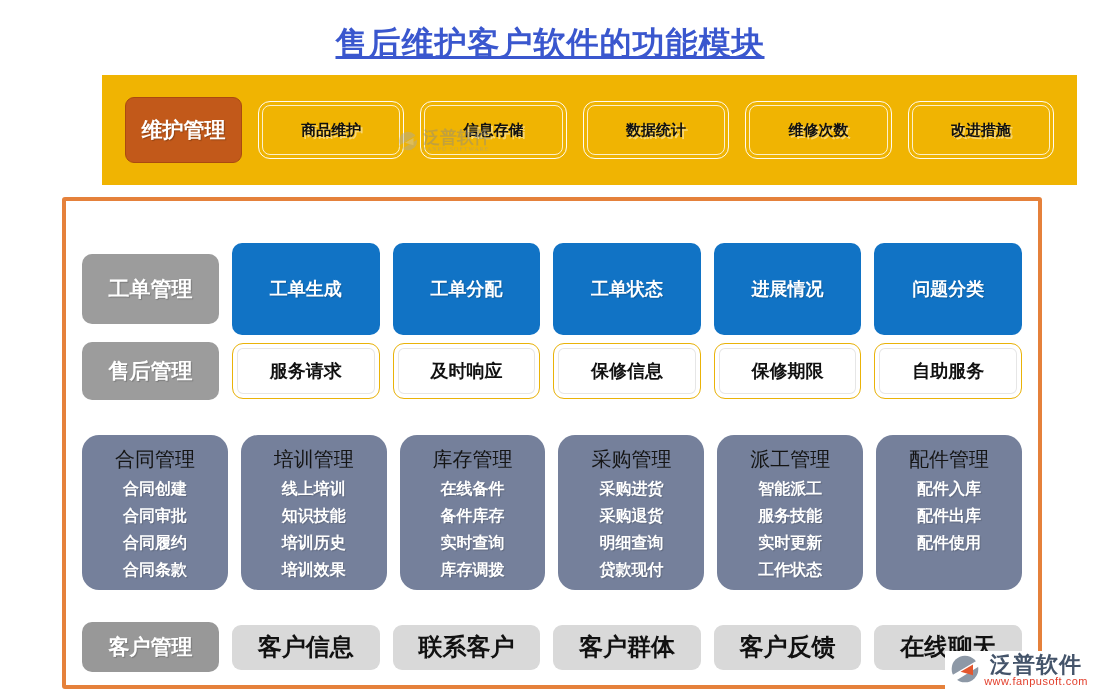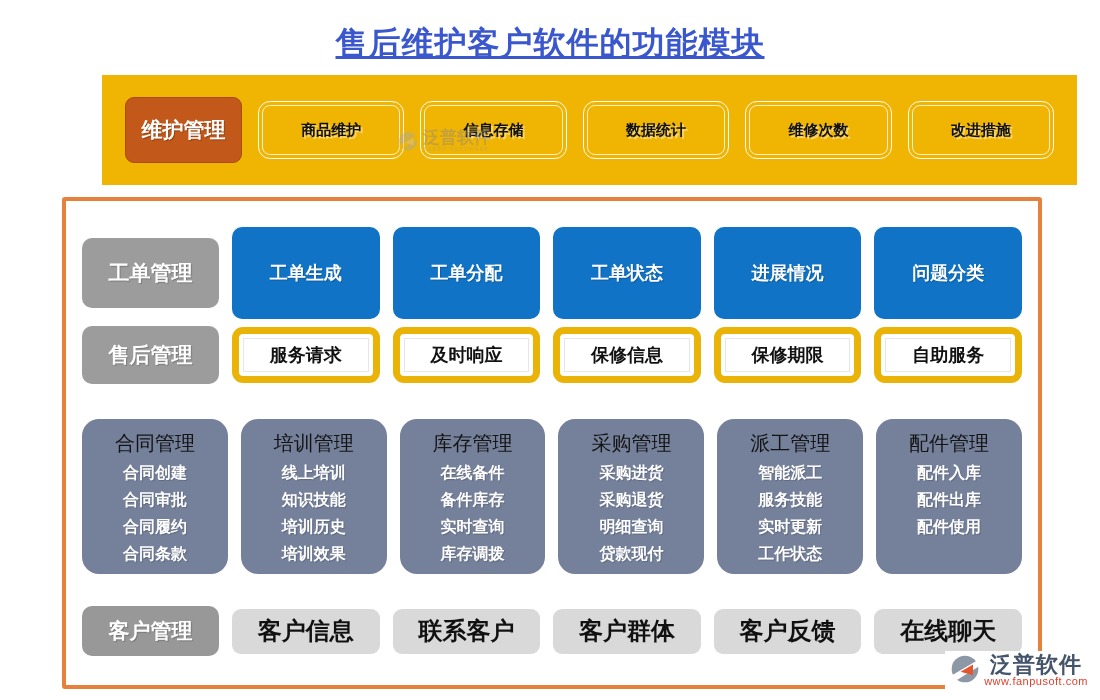--- a/index.html
+++ b/index.html
@@ -40,21 +40,21 @@
     opacity:.45; pointer-events:none;
   }
   .banner-watermark .wm-text { display:flex; flex-direction:column; line-height:1; }
   .banner-watermark .wm-name { font-size:17px; font-weight:bold; color:#8a8a86; }
   .banner-watermark .wm-sub { font-size:6px; color:#9a9a96; letter-spacing:1px; }
 
   
   .main-box {
     position:absolute; left:62px; top:197px; width:980px; height:492px;
     border:4px solid #e5813b; border-radius:3px; background:#fff;
-    padding:26px 16px 0 16px;
+    padding:42px 16px 0 16px;
     display:flex; flex-direction:column;
   }
   .grid-row {
     display:grid; grid-template-columns:137px repeat(5,1fr); column-gap:13px;
     align-items:center;
   }
   .row-label {
     background:#9c9c9c; border-radius:10px; color:#fff;
     font-size:21px; font-weight:bold;
     display:flex; align-items:center; justify-content:center;
@@ -64,21 +64,21 @@
   .row-blue .row-label { height:70px; }
   .btn-blue {
     height:92px; background:#1173c5; border-radius:10px;
     color:#fff; font-size:18px; font-weight:bold;
     display:flex; align-items:center; justify-content:center;
     text-shadow:1px 1px 1px rgba(0,0,0,.2); cursor:pointer;
   }
   .row-white { height:56px; margin-top:21px; }
   .row-white .row-label { height:58px; }
   .btn-white {
-    height:56px; background:#fff; border:7px solid #eab308; border-radius:11px;
+    height:56px; background:#fff; border:1px solid #eab308; border-radius:11px;
     box-shadow:inset 0 0 0 4px #fff, inset 0 0 0 5px #e6e6e6;
     color:#111; font-size:18px; font-weight:bold;
     display:flex; align-items:center; justify-content:center; cursor:pointer;
   }
 
   
   .cards-row {
     margin-top:37px; height:155px;
     display:grid; grid-template-columns:repeat(6,1fr); column-gap:13px;
   }

